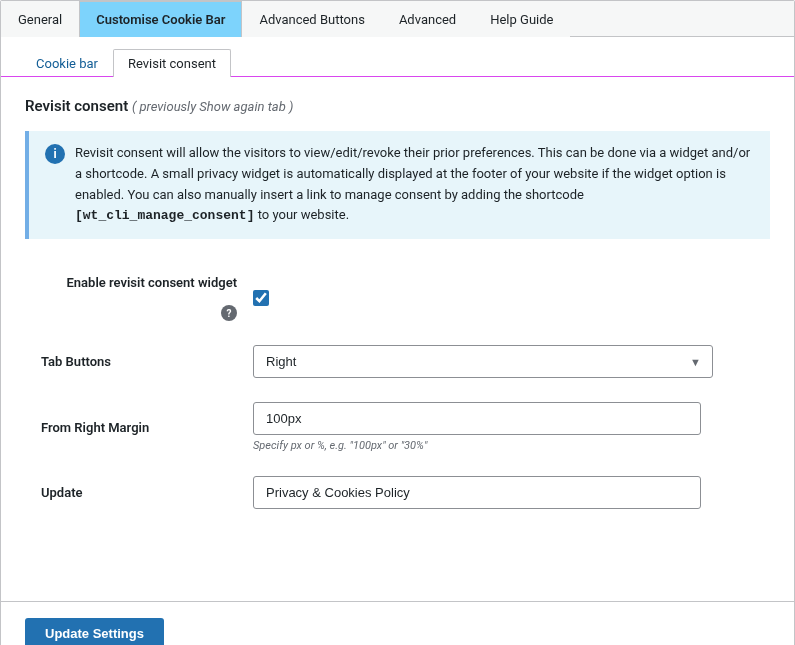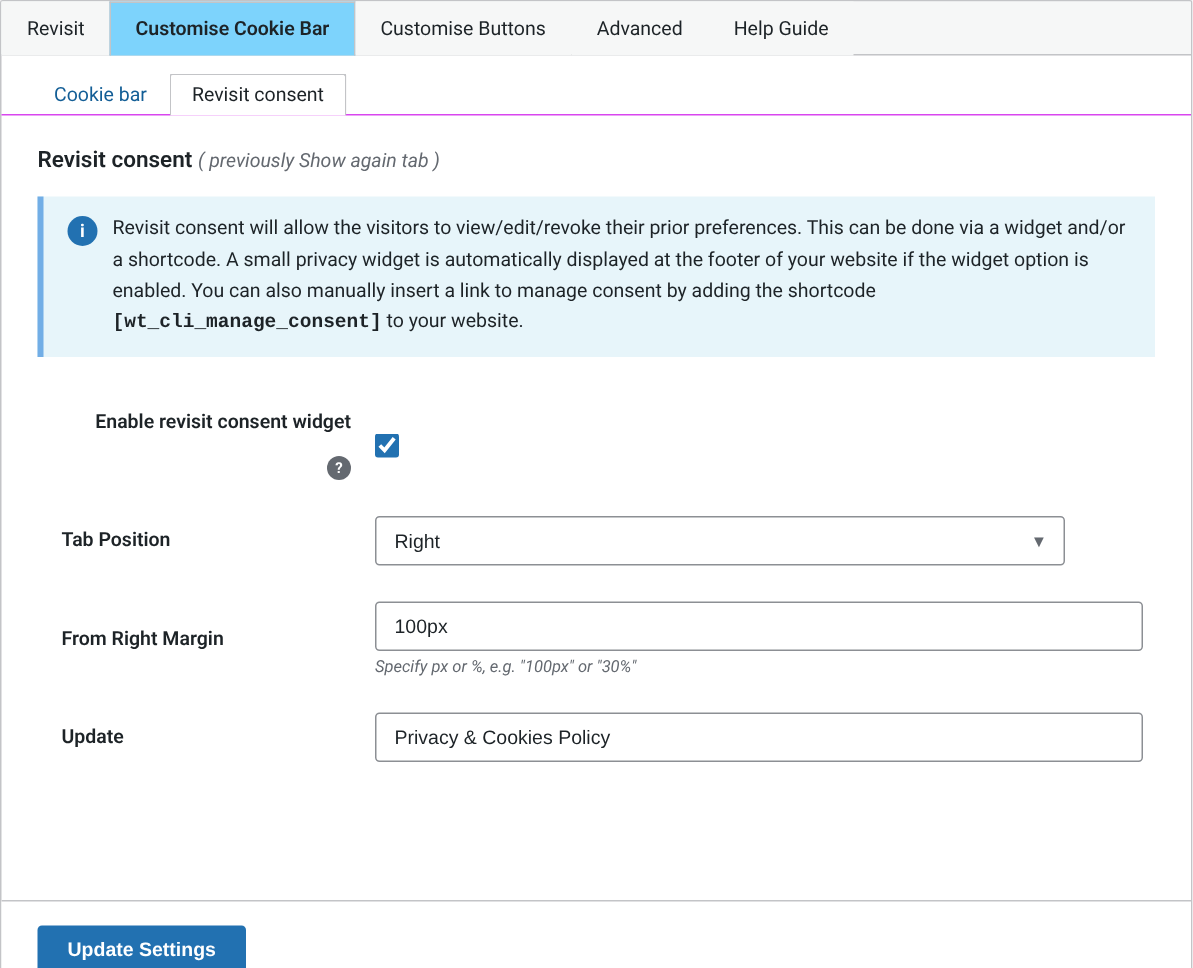--- a/index.html
+++ b/index.html
@@ -181,21 +181,21 @@
       position: absolute;
       right: 12px;
       top: 50%;
       transform: translateY(-50%);
       pointer-events: none;
       color: #646970;
       font-size: 11px;
     }
     
     .text-input {
-      width: 512px;
+      width: 448px;
       padding: 8px 12px;
       border: 1px solid #8c8f94;
       border-radius: 3px;
       font-size: 13px;
       color: #1d2327;
     }
     .field-hint {
       font-size: 11px;
       color: #646970;
       margin-top: 4px;
@@ -225,23 +225,23 @@
       gap: 15px;
       flex-direction: column;
     }
   </style>
 </head>
 <body>
 
 <div class="plugin-wrapper">
 
   <div class="top-tabs">
-    <div class="top-tab">Revisit</div>
+    <div class="top-tab">General</div>
     <div class="top-tab active">Customise Cookie Bar</div>
-    <div class="top-tab">Customise Buttons</div>
+    <div class="top-tab">Advanced Buttons</div>
     <div class="top-tab">Advanced</div>
     <div class="top-tab">Help Guide</div>
   </div>
 
   <div class="content-area">
 
     <div class="sub-tabs">
       <div class="sub-tab">Cookie bar</div>
       <div class="sub-tab active">Revisit consent</div>
     </div>
@@ -272,21 +272,21 @@
           </td>
           <td>
             <div class="checkbox-wrapper">
               <input type="checkbox" class="checkbox-styled" checked="" style="">
             </div>
           </td>
         </tr>
 
         <tr>
           <td>
-            <span>Tab Position</span>
+            <span>Tab Buttons</span>
           </td>
           <td>
             <div class="select-wrapper">
               <select class="select-styled">
                 <option>Left</option>
                 <option selected="">Right</option>
                 <option>Bottom Left</option>
                 <option>Bottom Right</option>
               </select>
               <span class="chevron-down">▼</span>

